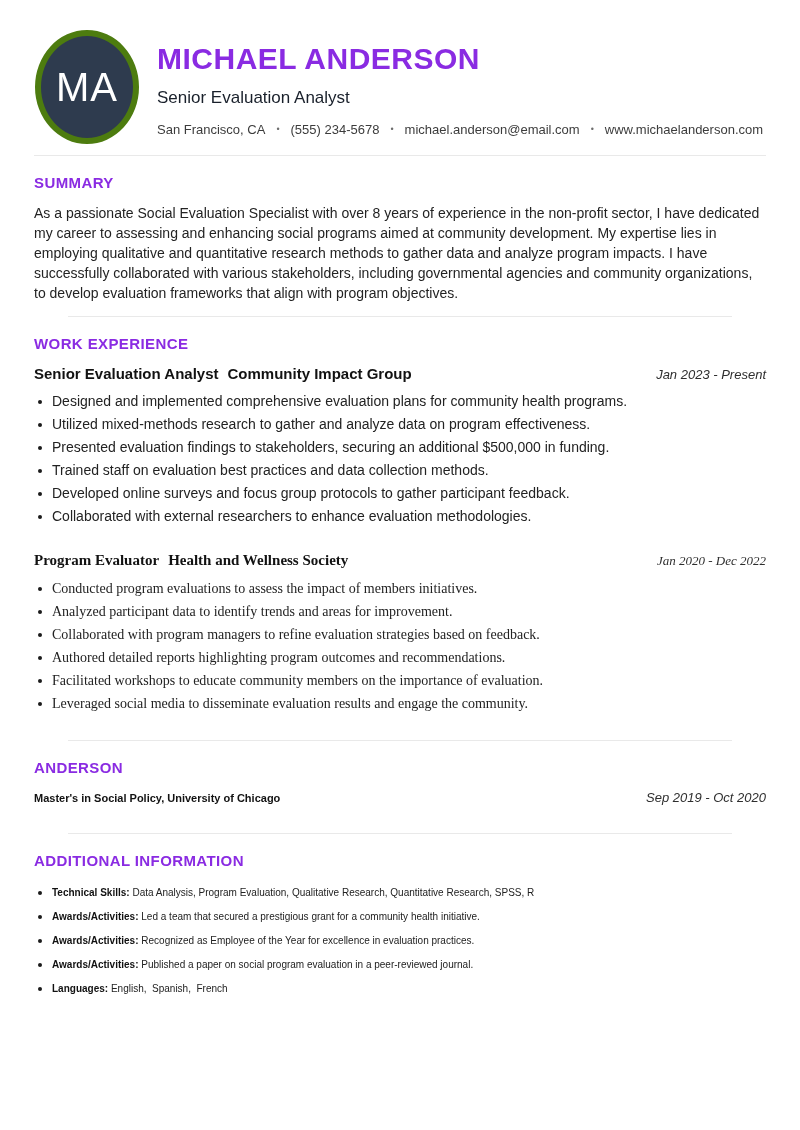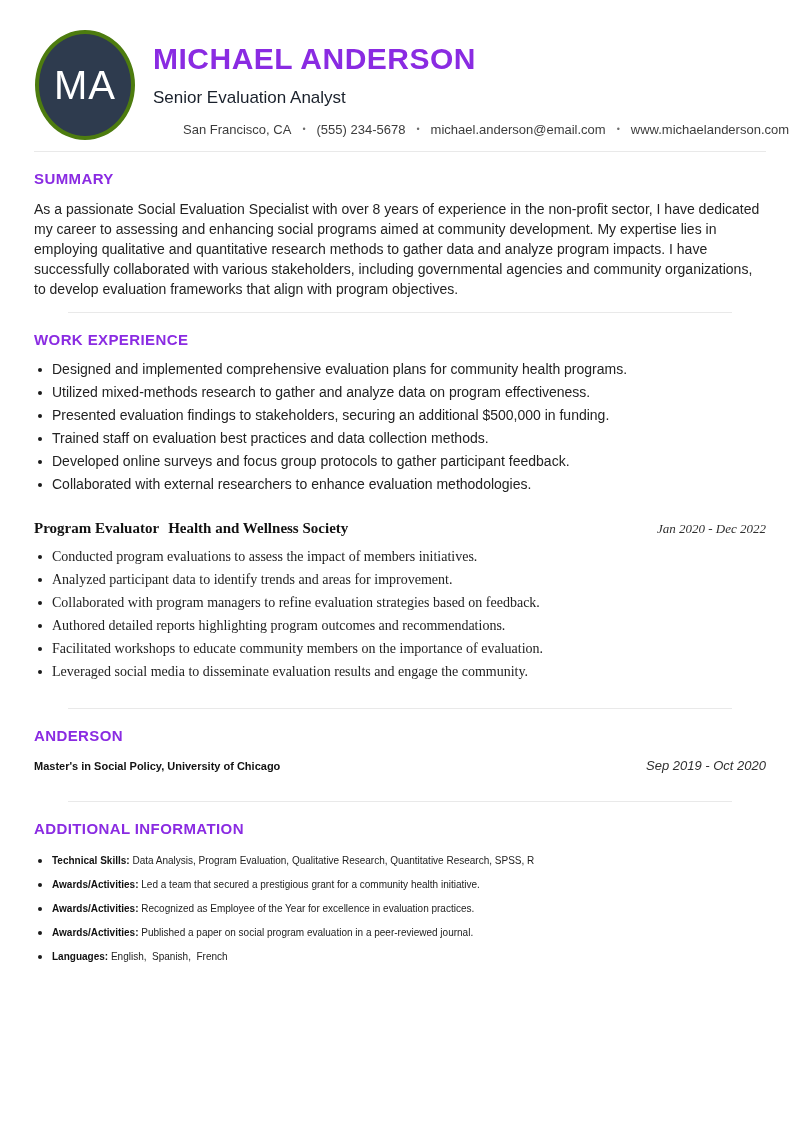--- a/index.html
+++ b/index.html
@@ -12,38 +12,38 @@
     font-family: "Liberation Sans", sans-serif;
     -webkit-font-smoothing: antialiased;
   }
   .page { width: 800px; height: 1130px; background: #fff; }
 
   
   .header { display: flex; gap: 18px; padding: 30px 34px 0 35px; }
   .avatar {
     flex: none;
     width: 92px; height: 102px;
-    border: 4px solid #4d7c0f;
+    border: 6px solid #4d7c0f;
     border-radius: 50%;
     background: #2e3b4e;
     color: #fff;
     font-size: 40px;
     font-weight: 400;
     letter-spacing: 1px;
     display: flex; align-items: center; justify-content: center;
   }
   .header-text { padding-top: 13px; min-width: 0; flex: 1; }
   .name {
     font-size: 30px; font-weight: 700; color: #8a2be2;
     letter-spacing: 0.5px; line-height: 1.05; margin: 0;
   }
   .person-title { margin-top: 13px; font-size: 17px; color: #19202b; }
   .contact-row {
     margin-top: 14px; display: flex; align-items: center;
-    gap: 11px; font-size: 13px; color: #3c3c3c; white-space: nowrap; margin-left: 30px;
+    gap: 11px; font-size: 13px; color: #3c3c3c; white-space: nowrap;
   }
   .contact-sep { color: #6e6e6e; font-size: 9px; line-height: 1; }
 
   
   .divider { border: none; border-top: 1px solid #e9e9e9; margin: 0 34px; }
   .divider.after-header { margin-top: 11px; }
   .divider.after-summary { margin-top: 13px; }
   .divider.after-work { margin-top: 27px; }
   .divider.after-education { margin-top: 25px; }
   .content { padding: 0 34px; }
@@ -126,20 +126,24 @@
       <h2 class="section-heading">SUMMARY</h2>
       <p class="summary-text">As a passionate Social Evaluation Specialist with over 8 years of experience in the non-profit sector, I have dedicated my career to assessing and enhancing social programs aimed at community development. My expertise lies in employing qualitative and quantitative research methods to gather data and analyze program impacts. I have successfully collaborated with various stakeholders, including governmental agencies and community organizations, to develop evaluation frameworks that align with program objectives.</p>
     </div>
 
     <hr class="divider after-summary">
 
     <div>
       <h2 class="section-heading">WORK EXPERIENCE</h2>
       <div>
           <div class="job">
+            <div class="entry-header">
+              <span class="entry-title"><span>Senior Evaluation Analyst</span><span class="entry-company">Community Impact Group</span></span>
+              <span class="entry-dates">Jan 2023 - Present</span>
+            </div>
             <ul class="bullets">
               <li>Designed and implemented comprehensive evaluation plans for community health programs.</li>
               <li>Utilized mixed-methods research to gather and analyze data on program effectiveness.</li>
               <li>Presented evaluation findings to stakeholders, securing an additional $500,000 in funding.</li>
               <li>Trained staff on evaluation best practices and data collection methods.</li>
               <li>Developed online surveys and focus group protocols to gather participant feedback.</li>
               <li>Collaborated with external researchers to enhance evaluation methodologies.</li>
             </ul>
           </div>
           <div class="job">

